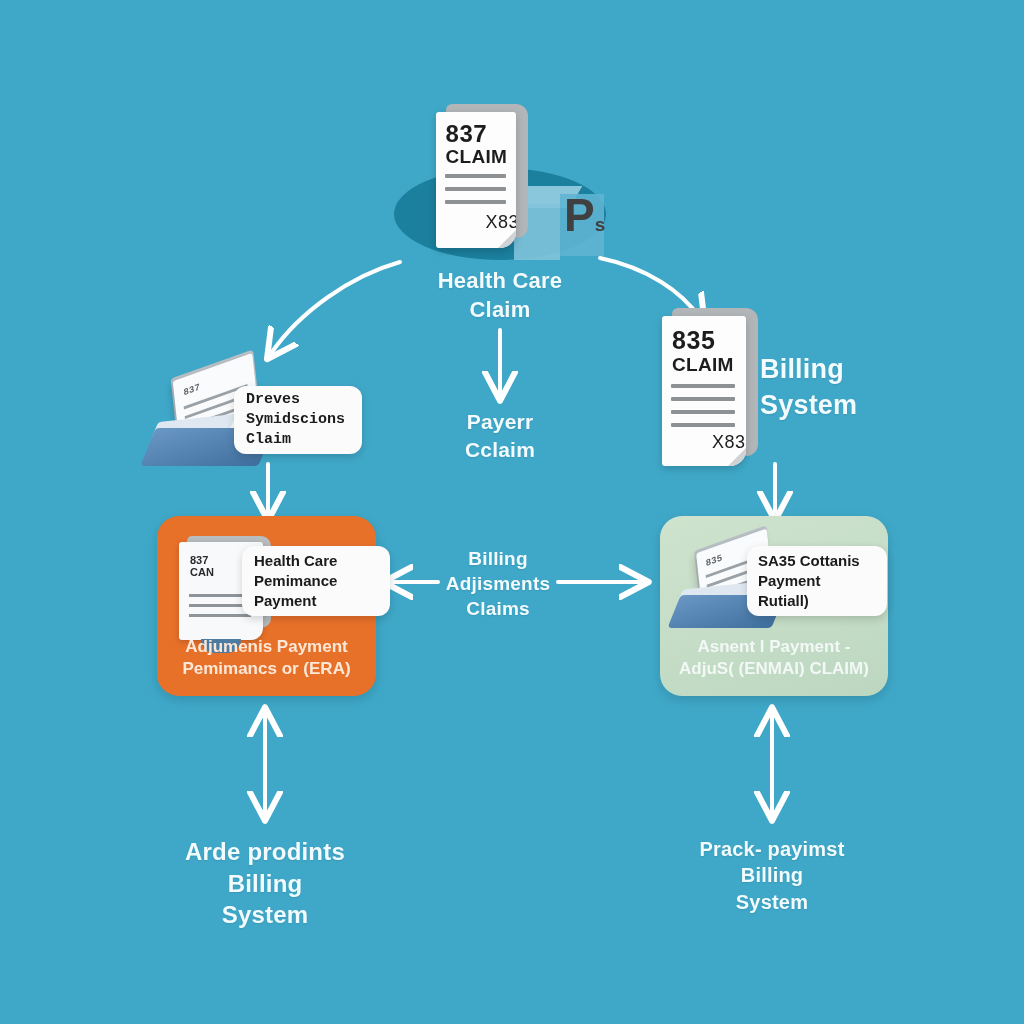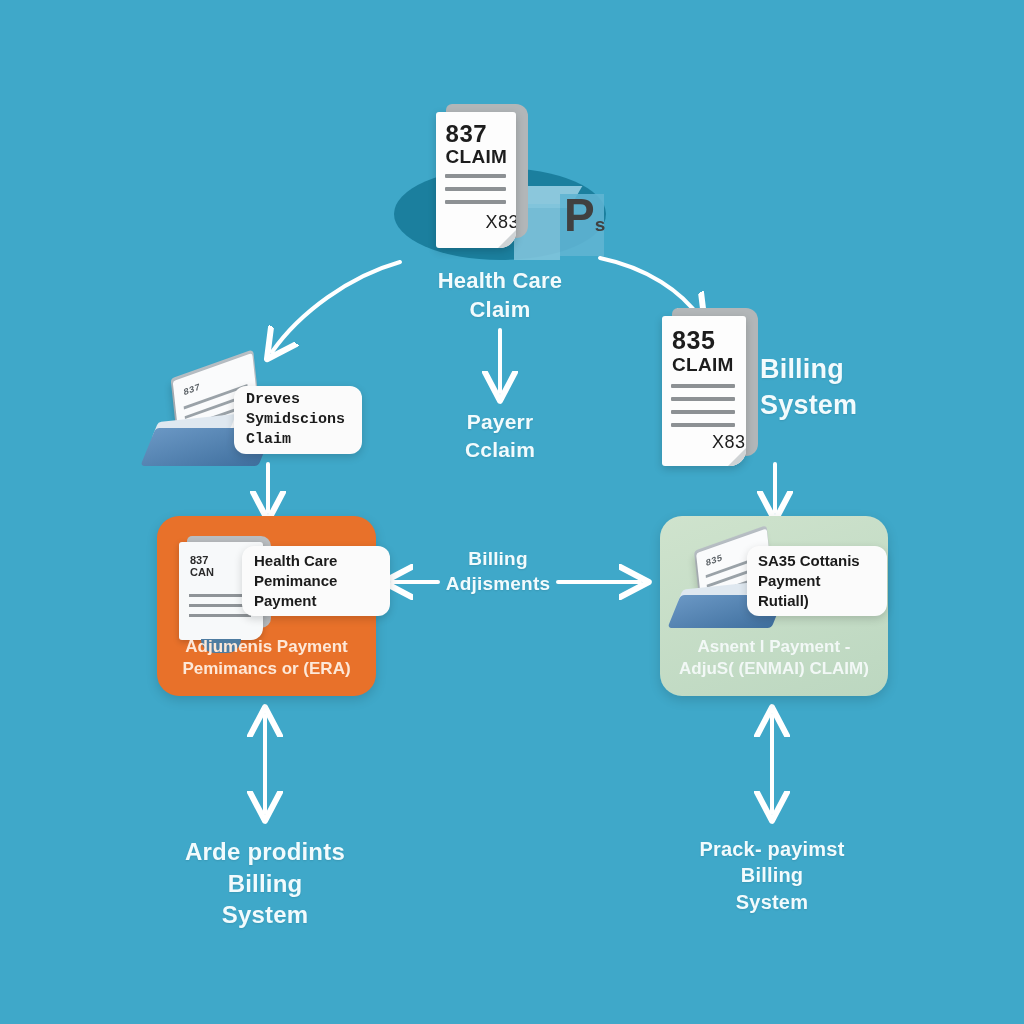--- a/index.html
+++ b/index.html
@@ -413,20 +413,21 @@
   </div>
 
   <div class="flow-label" style="left:390px; top:408px; width:220px; font-size:21px;">
     <div>Payerr</div>
     <div>Cclaim</div>
   </div>
 
   <div class="flow-label" style="left:398px; top:546px; width:200px; font-size:19px;">
     <div>Billing</div>
     <div>Adjisments</div>
+    <div>Claims</div>
   </div>
 
   <div class="card orange" style="left:157px; top:516px; width:219px; height:180px;">
     <div class="minidoc" style="left:22px; top:26px;">
       <div class="mdoc-back"></div>
       <div class="mdoc-face">
         <div class="mdoc-txt">
           <div>837</div>
           <div>CAN</div>
         </div>

